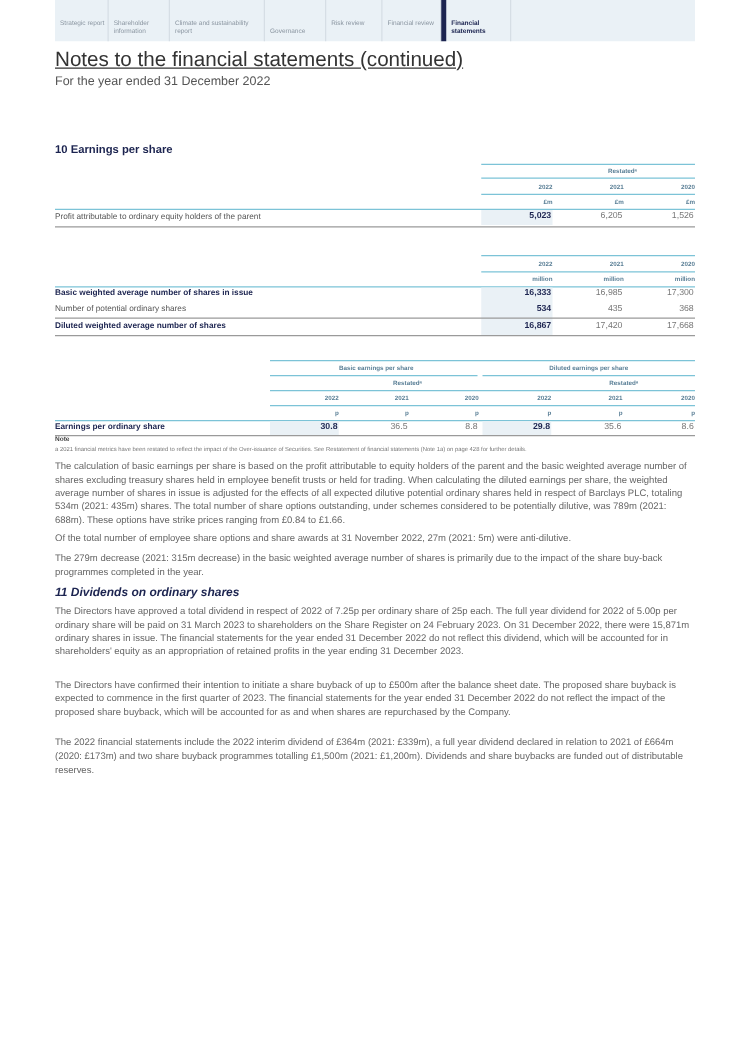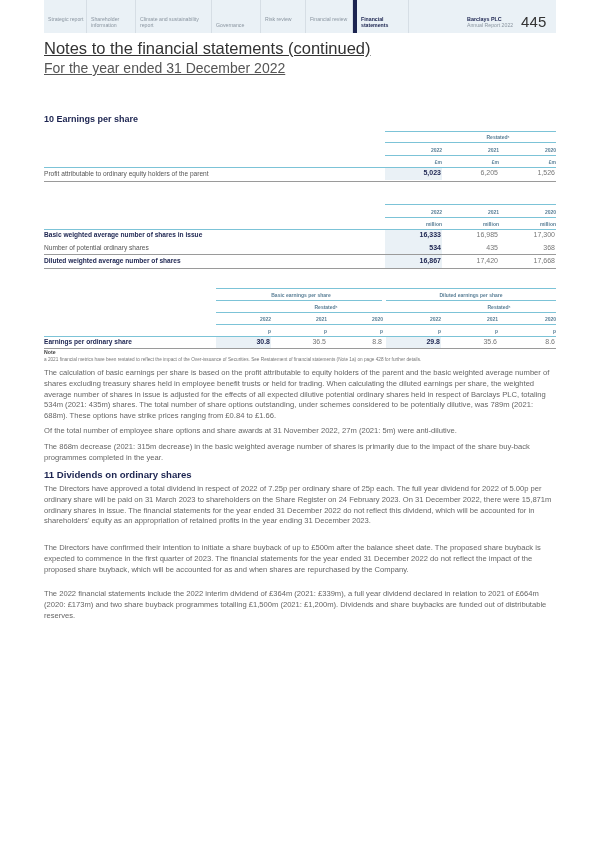--- a/index.html
+++ b/index.html
@@ -15,56 +15,51 @@
   .navcell.c4 { width: 49px; padding-top: 22px; }
   .navcell.c5 { width: 45px; }
   .navcell.c6 { width: 47px; }
   .navcell.c7 { width: 56px; color: #1c2450; font-weight: bold; border-left: 4px solid #1c2450; border-right: 1px solid #d6dee5; }
   .navbrand { flex: 1; position: relative; }
   .brand-name { position: absolute; left: 58px; top: 16px; font-size: 5.4px; font-weight: bold; color: #1c2450; }
   .brand-sub { position: absolute; left: 58px; top: 22px; font-size: 5.2px; color: #8a95a0; }
   .pageno { position: absolute; left: 112px; top: 13px; font-size: 15px; color: #333; letter-spacing: 0.2px; }
 
   .title { position: absolute; left: 44px; top: 39px; font-size: 16.5px; color: #333; text-decoration: underline; }
-  .subtitle { position: absolute; left: 44px; top: 60px; font-size: 14px; color: #555; text-decoration: underline; }
+  .subtitle { position: absolute; left: 44px; top: 60px; font-size: 10px; color: #555; }
   .h10 { position: absolute; left: 44px; top: 114px; font-size: 9px; font-weight: bold; color: #1c2450; }
 
   .tbl-label { position: absolute; left: 44px; font-size: 6.6px; color: #555; }
   .tbl-label.bold { font-weight: bold; color: #1c2450; }
   .hl { position: absolute; background: #eaf1f6; }
   .line { position: absolute; height: 1px; }
   .line.blue { background: #7cc3d7; height: 1.3px; }
   .line.grey { background: #9a9a9a; }
   .hdr { position: absolute; font-size: 5px; font-weight: bold; color: #5a7f96; text-align: right; }
   .hdr.center { text-align: center; }
   .val { position: absolute; font-size: 7px; color: #777; text-align: right; }
   .val.bold { font-weight: bold; color: #1c2450; }
 
   .note-h { position: absolute; left: 44px; top: 346px; font-size: 5.2px; font-weight: bold; color: #444; }
   .note-a { position: absolute; left: 44px; top: 354px; font-size: 4.7px; color: #777; white-space: nowrap; }
 
   .para { position: absolute; left: 44px; width: 512px; font-size: 7.6px; line-height: 10.8px; color: #666; }
-  .h11 { position: absolute; left: 44px; top: 469px; font-size: 9.6px; font-weight: bold; color: #1c2450; }
+  .h11 { position: absolute; left: 44px; top: 469px; font-size: 9.6px; font-weight: bold; color: #1c2450; font-style: italic; }
 </style>
 </head>
 <body>
 
 <div class="topnav">
   <div class="navcell c1">Strategic report</div>
   <div class="navcell c2">Shareholder information</div>
   <div class="navcell c3">Climate and sustainability report</div>
   <div class="navcell c4">Governance</div>
   <div class="navcell c5">Risk review</div>
   <div class="navcell c6">Financial review</div>
   <div class="navcell c7">Financial statements</div>
-  <div class="navbrand">
-    <span class="brand-name">Barclays PLC</span>
-    <span class="brand-sub">Annual Report 2022</span>
-    <span class="pageno">445</span>
-  </div>
 </div>
 
 <div class="title">Notes to the financial statements (continued)</div>
 <div class="subtitle">For the year ended 31 December 2022</div>
 
 <div class="h10">10 Earnings per share</div>
 
 <div>
   <div class="line blue" style="left:385px; top:131px; width:171px;"></div>
   <div class="hdr center" style="left:440px; top:134px; width:116px;">Restatedᵃ</div>
@@ -151,18 +146,18 @@
   <div class="val" style="left:441px; top:338px; width:56px;">35.6</div>
   <div class="val" style="left:498px; top:338px; width:57px;">8.6</div>
   <div class="line grey" style="left:44px; top:348px; width:512px;"></div>
 </div>
 
 <div class="note-h" style="top:349px;">Note</div>
 <div class="note-a" style="top:357px;">a  2021 financial metrics have been restated to reflect the impact of the Over-issuance of Securities. See Restatement of financial statements (Note 1a) on page 428 for further details.</div>
 
 <div class="para" style="top:368px;">The calculation of basic earnings per share is based on the profit attributable to equity holders of the parent and the basic weighted average number of shares excluding treasury shares held in employee benefit trusts or held for trading. When calculating the diluted earnings per share, the weighted average number of shares in issue is adjusted for the effects of all expected dilutive potential ordinary shares held in respect of Barclays PLC, totaling 534m (2021: 435m) shares. The total number of share options outstanding, under schemes considered to be potentially dilutive, was 789m (2021: 688m). These options have strike prices ranging from £0.84 to £1.66.</div>
 <div class="para" style="top:426px;">Of the total number of employee share options and share awards at 31 November 2022, 27m (2021: 5m) were anti-dilutive.</div>
-<div class="para" style="top:442px;">The 868m decrease (2021: 315m decrease) in the basic weighted average number of shares is primarily due to the impact of the share buy-back programmes completed in the year.</div>
+<div class="para" style="top:442px;">The 279m decrease (2021: 315m decrease) in the basic weighted average number of shares is primarily due to the impact of the share buy-back programmes completed in the year.</div>
 
 <div class="h11">11 Dividends on ordinary shares</div>
 <div class="para" style="top:484px;">The Directors have approved a total dividend in respect of 2022 of 7.25p per ordinary share of 25p each. The full year dividend for 2022 of 5.00p per ordinary share will be paid on 31 March 2023 to shareholders on the Share Register on 24 February 2023. On 31 December 2022, there were 15,871m ordinary shares in issue. The financial statements for the year ended 31 December 2022 do not reflect this dividend, which will be accounted for in shareholders' equity as an appropriation of retained profits in the year ending 31 December 2023.</div>
 <div class="para" style="top:543px;">The Directors have confirmed their intention to initiate a share buyback of up to £500m after the balance sheet date. The proposed share buyback is expected to commence in the first quarter of 2023. The financial statements for the year ended 31 December 2022 do not reflect the impact of the proposed share buyback, which will be accounted for as and when shares are repurchased by the Company.</div>
 <div class="para" style="top:589px;">The 2022 financial statements include the 2022 interim dividend of £364m (2021: £339m), a full year dividend declared in relation to 2021 of £664m (2020: £173m) and two share buyback programmes totalling £1,500m (2021: £1,200m). Dividends and share buybacks are funded out of distributable reserves.</div>
 
 </body></html>

